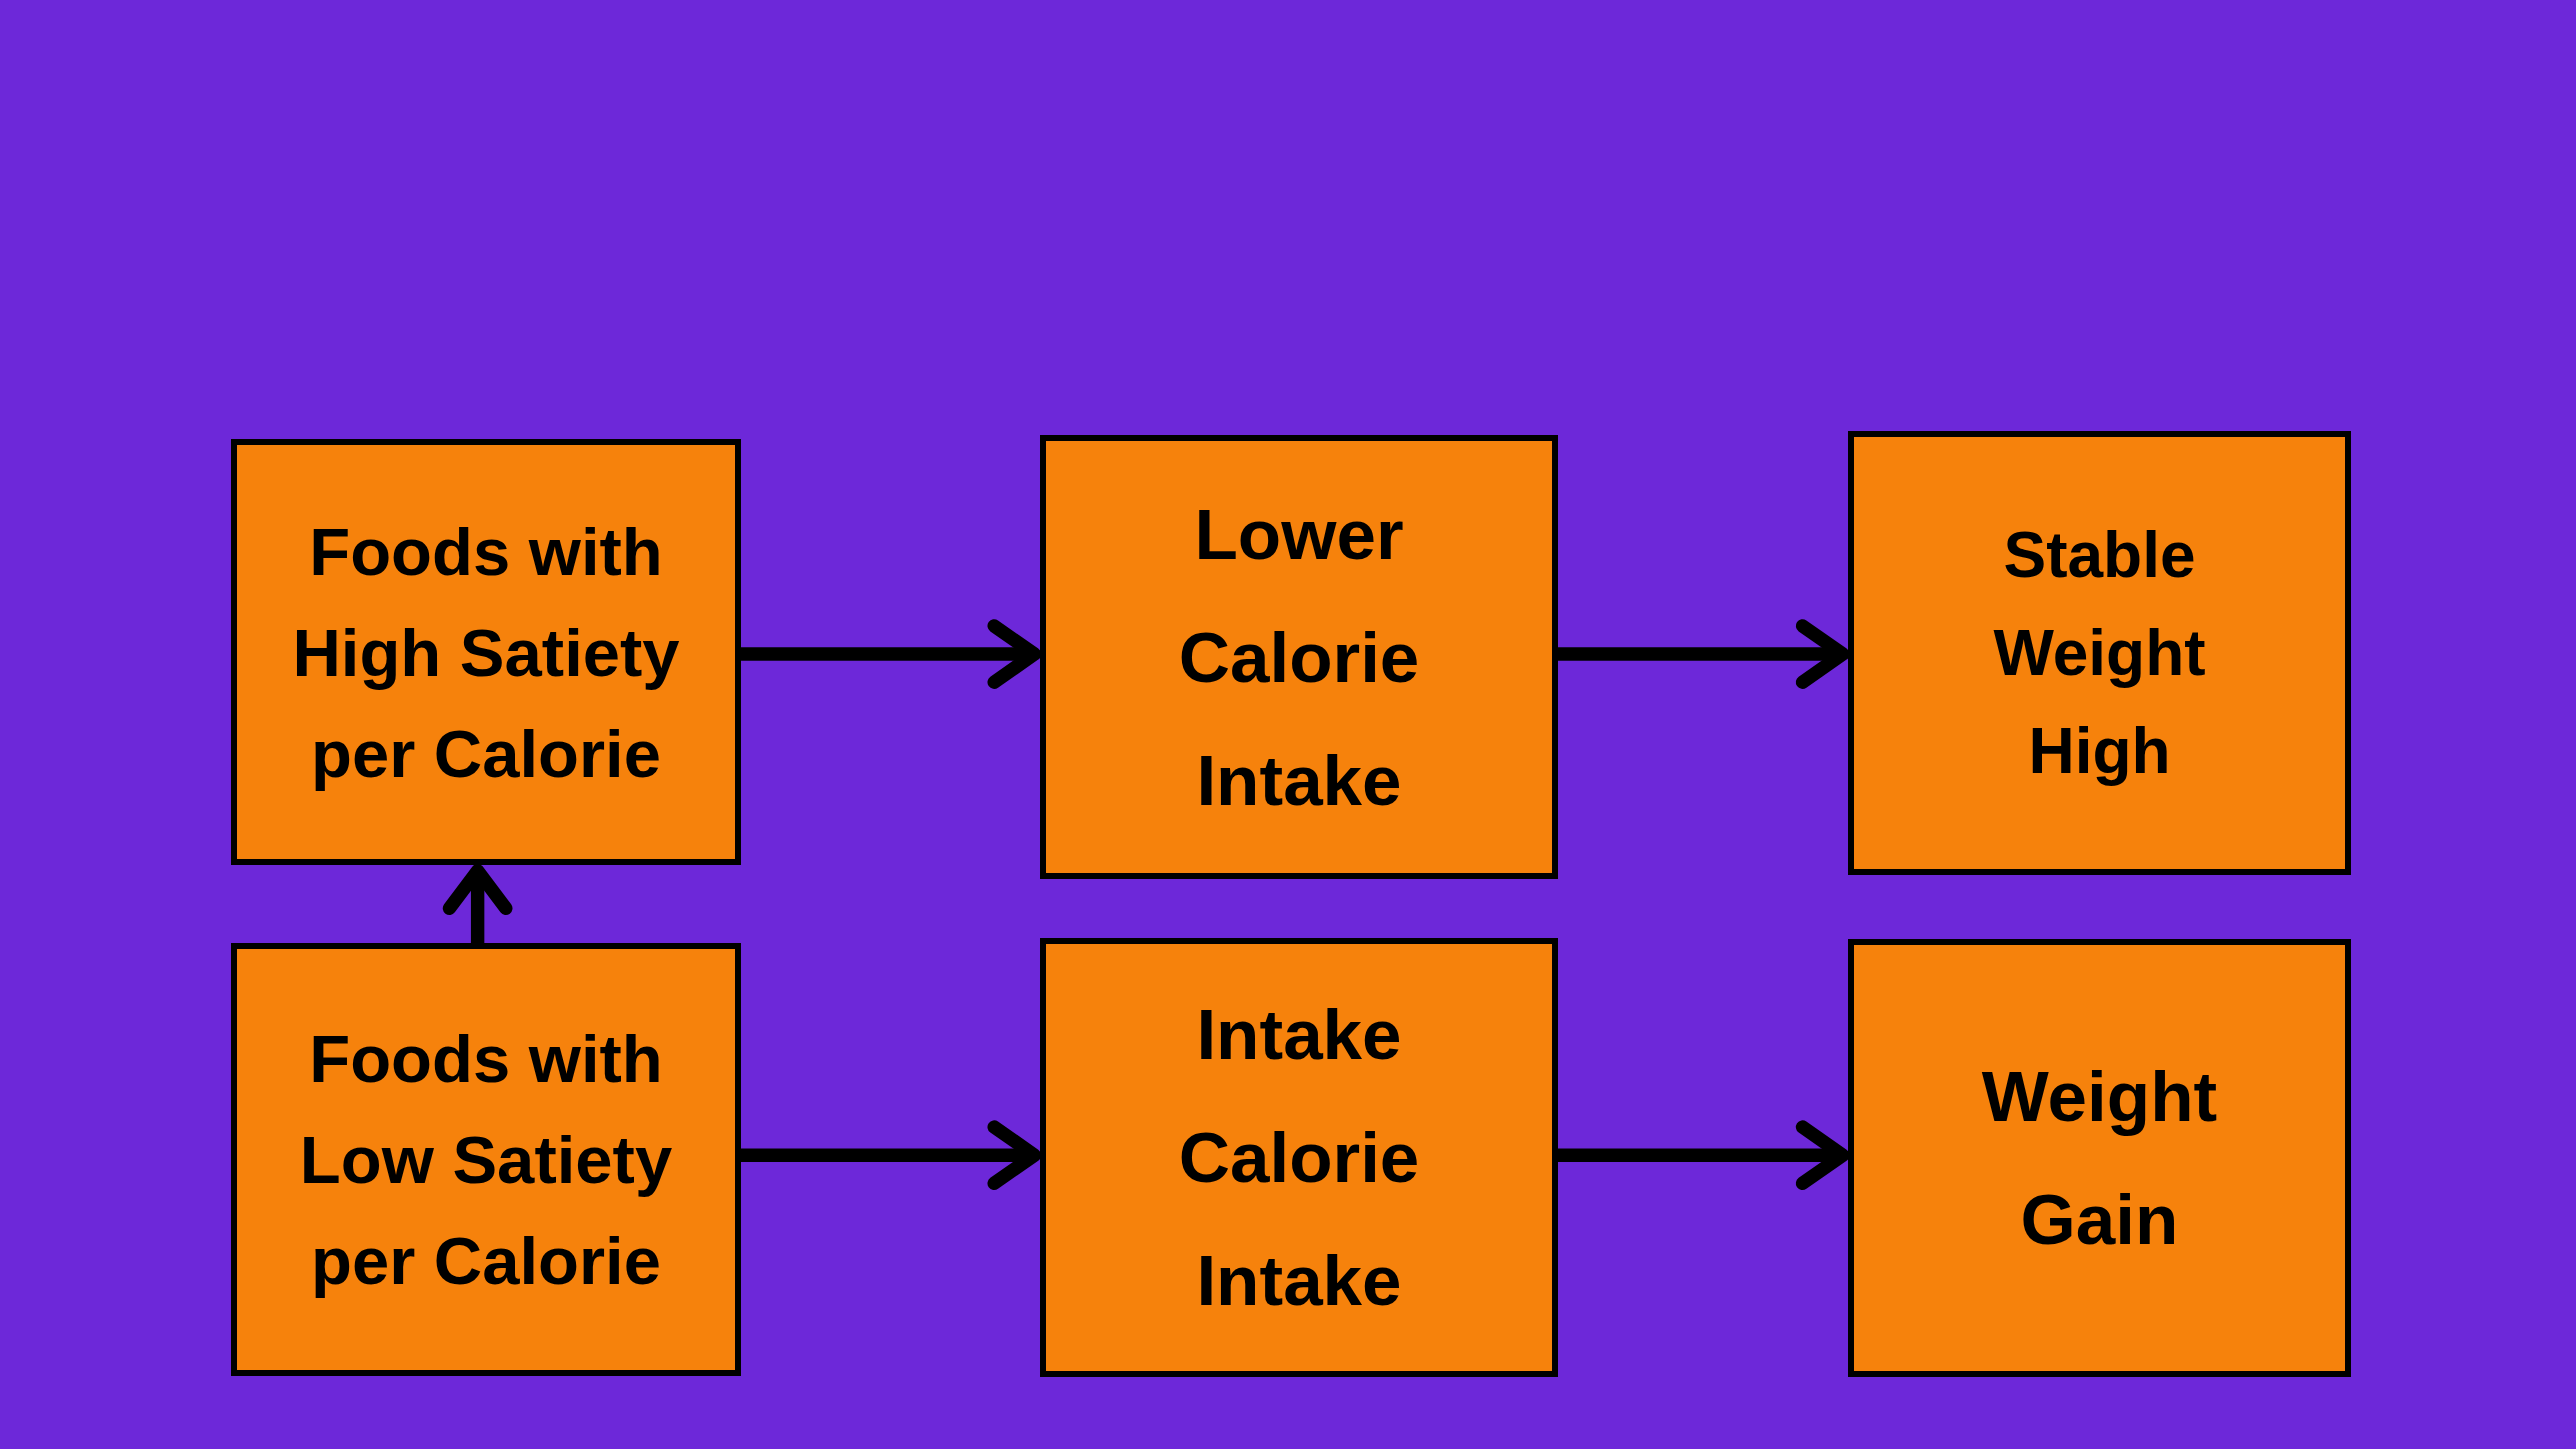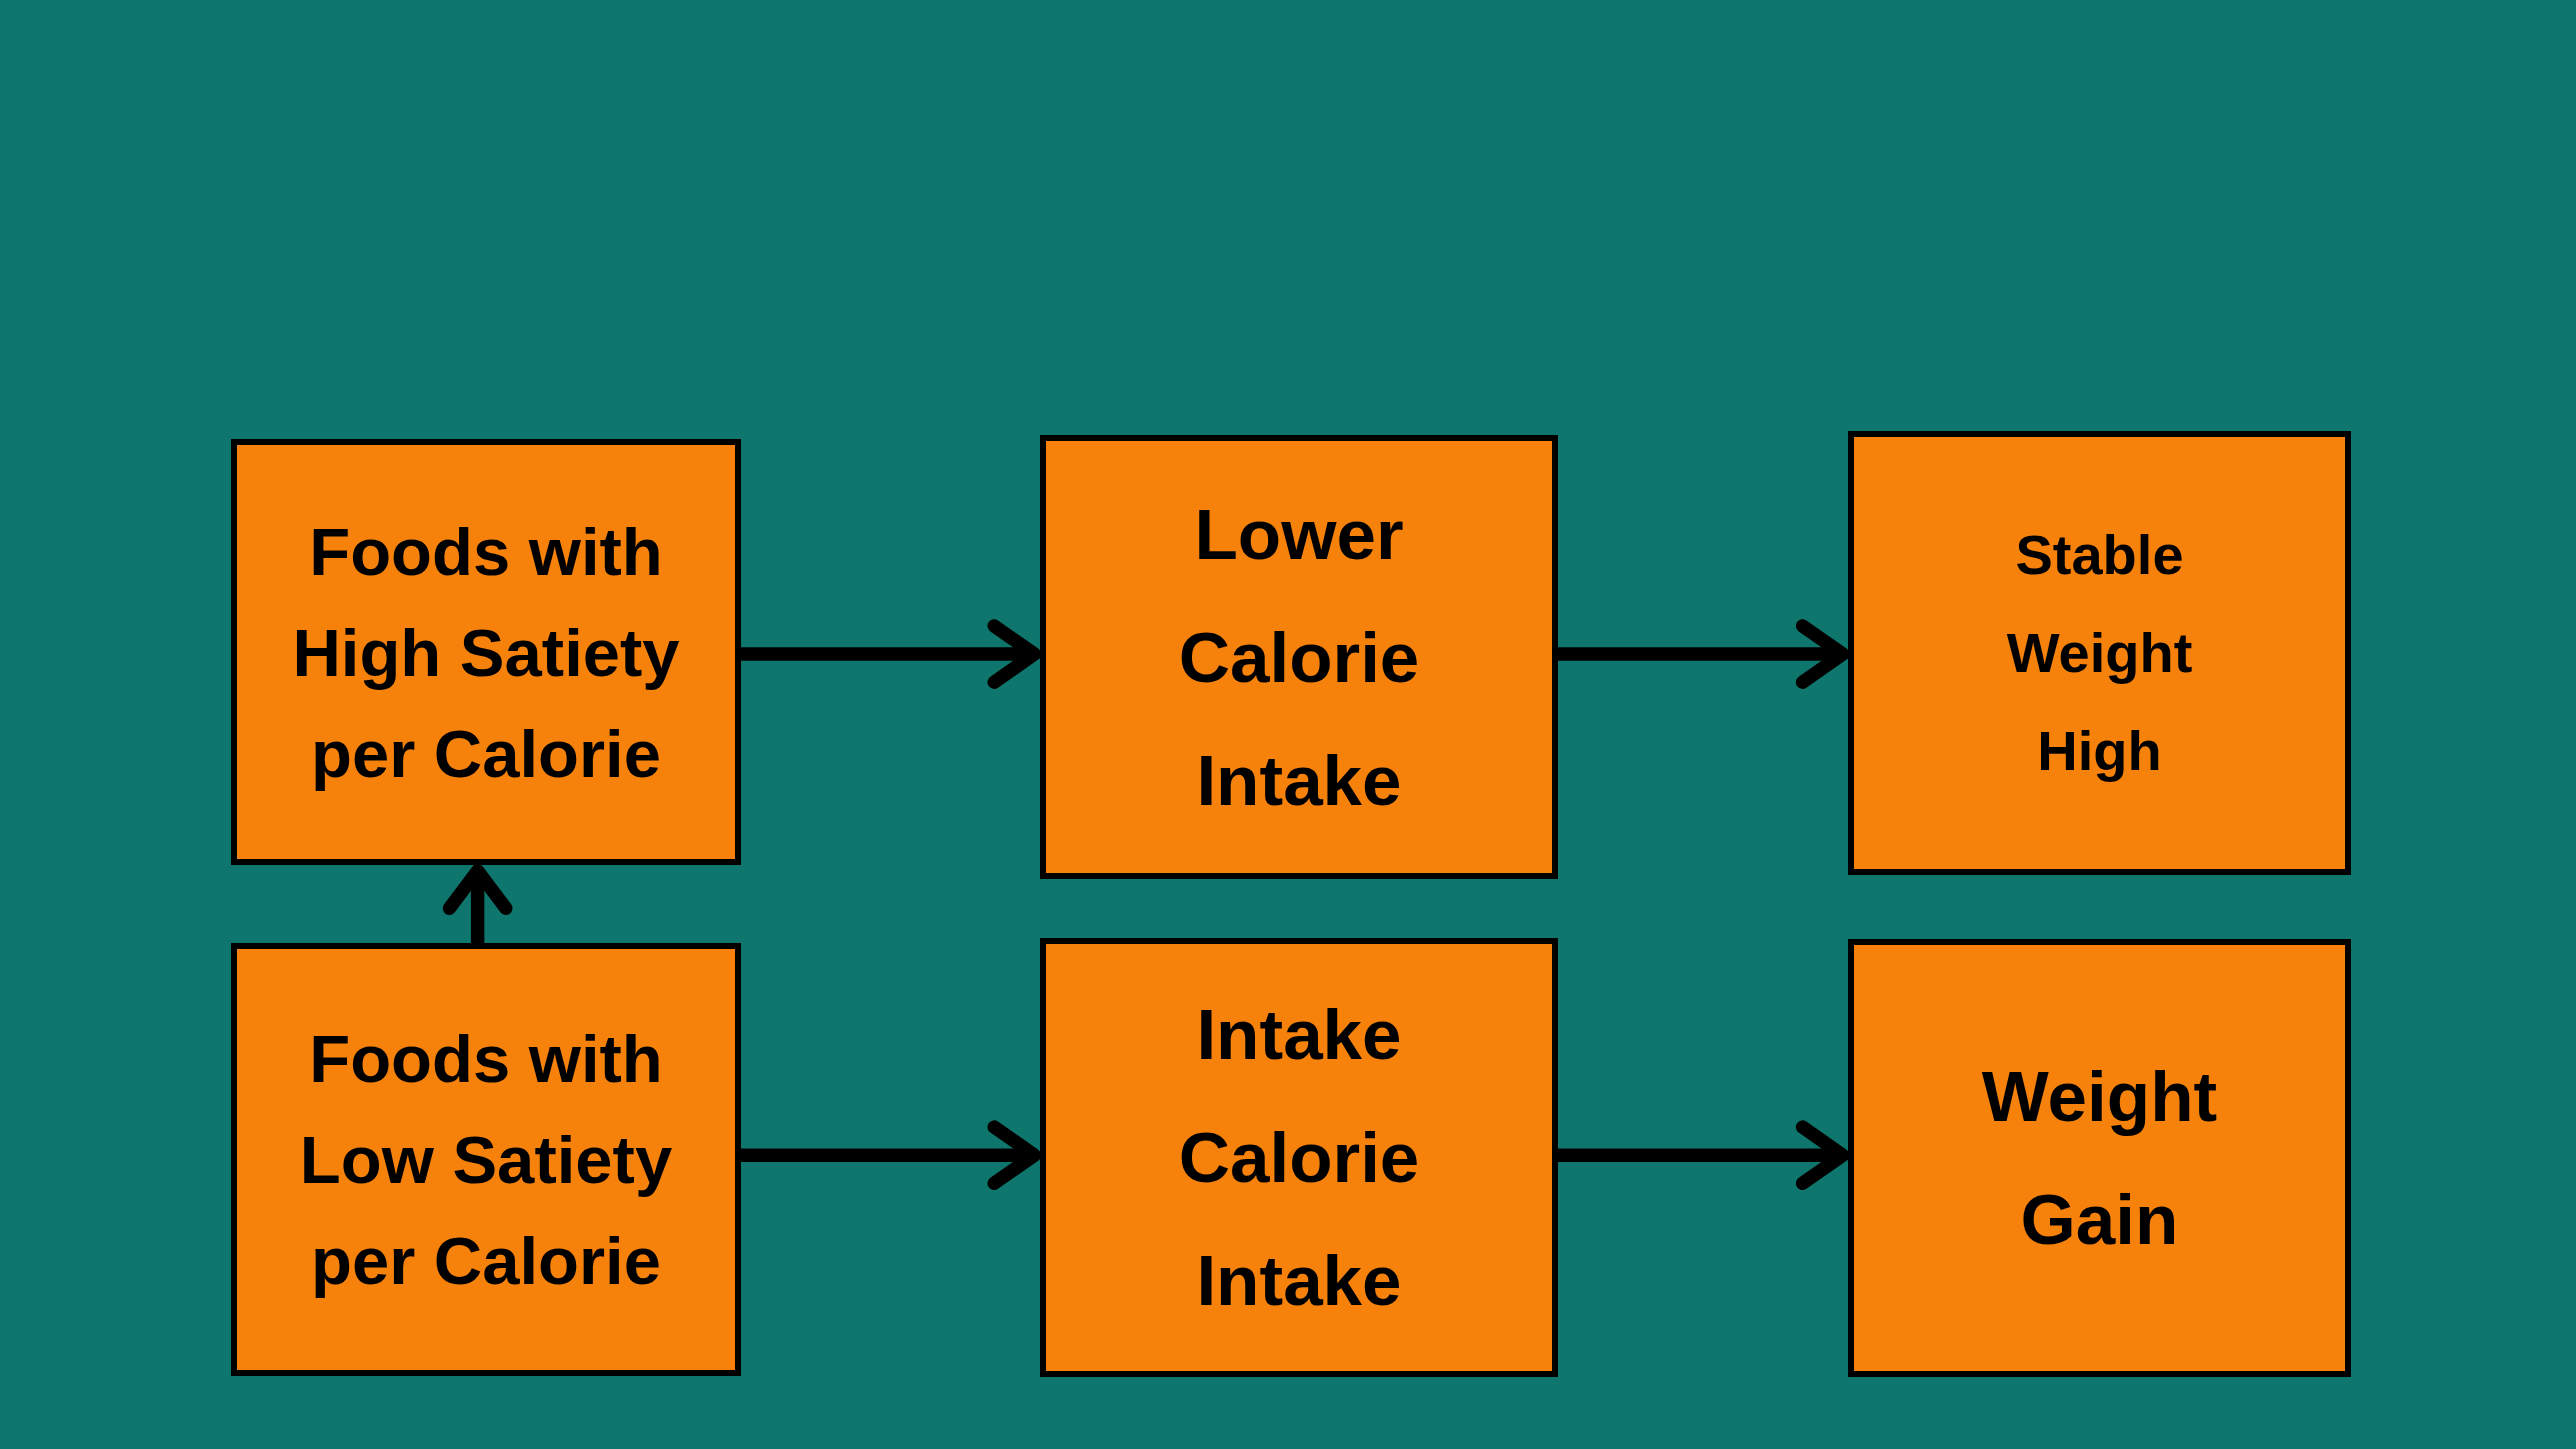--- a/index.html
+++ b/index.html
@@ -4,21 +4,21 @@
 <style>
   html, body {
     margin: 0;
     padding: 0;
     background: #ffffff;
   }
   .canvas {
     position: relative;
     width: 2576px;
     height: 1449px;
-    background: #0f766e;
+    background: #6d28d9;
     overflow: hidden;
     font-family: "Liberation Sans", "DejaVu Sans", sans-serif;
   }
   .arrow-layer {
     position: absolute;
     left: 0;
     top: 0;
     width: 2576px;
     height: 1449px;
   }
@@ -33,21 +33,21 @@
     align-items: center;
     text-align: center;
     color: #000000;
     font-weight: 700;
   }
   .box .line {
     white-space: nowrap;
   }
   
   .text-md .line { font-size: 67px; line-height: 101px; }
-  .text-md-sm .line { font-size: 56px; line-height: 98px; }
+  .text-md-sm .line { font-size: 64px; line-height: 98px; }
   
   .text-lg .line { font-size: 71px; line-height: 123px; }
 
   .b1 { left: 231px;  top: 439px;  width: 510px; height: 426px; }
   .b2 { left: 1040px; top: 435px;  width: 518px; height: 444px; }
   .b3 { left: 1848px; top: 431px;  width: 503px; height: 444px; }
   .b4 { left: 231px;  top: 943px; width: 510px; height: 433px; }
   .b5 { left: 1040px; top: 938px; width: 518px; height: 439px; }
   .b6 { left: 1848px; top: 939px; width: 503px; height: 438px; }
 </style>

